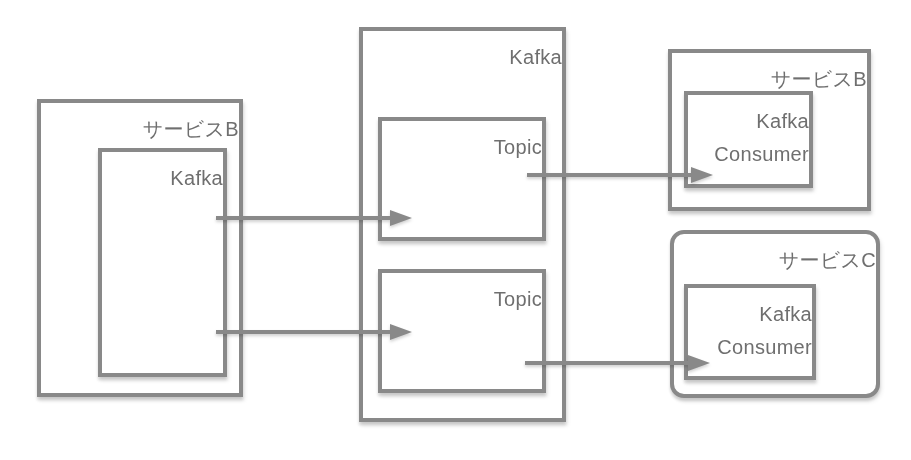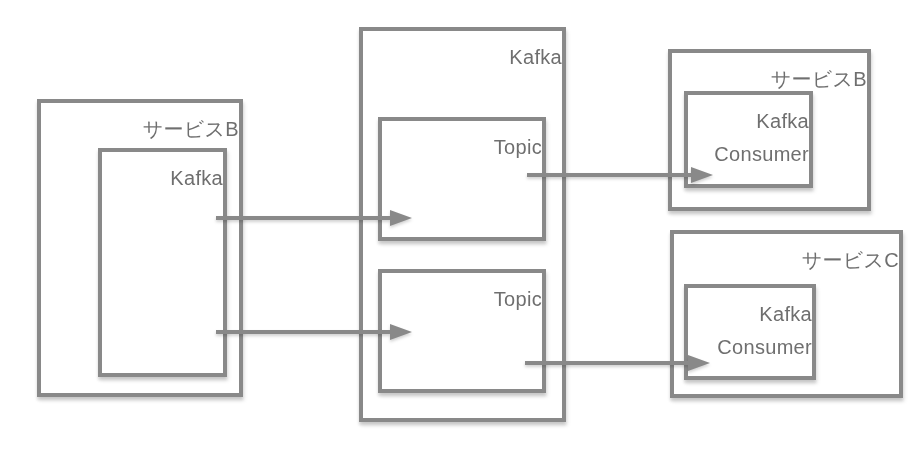--- a/index.html
+++ b/index.html
@@ -36,21 +36,21 @@
   .label-line { display: block; }
 
   
   .service-a   { left: 37px;  top: 99px;  width: 206px; height: 298px; }
   .producer    { left: 98px;  top: 148px; width: 129px; height: 229px; }
   .broker      { left: 359px; top: 27px;  width: 207px; height: 395px; }
   .topic-1     { left: 378px; top: 117px; width: 168px; height: 124px; }
   .topic-2     { left: 378px; top: 269px; width: 168px; height: 124px; }
   .service-b   { left: 668px; top: 49px;  width: 203px; height: 162px; }
   .consumer-b  { left: 684px; top: 91px;  width: 129px; height: 97px;  }
-  .service-c   { left: 670px; top: 230px; width: 233px; height: 168px; }
+  .service-c   { left: 670px; top: 230px; width: 210px; height: 168px; border-radius: 14px; }
   .consumer-c  { left: 684px; top: 284px; width: 132px; height: 96px;  }
 
   
   .arrow {
     position: absolute;
     display: flex;
     align-items: center;
     height: 16px;
     z-index: 10;
     filter: drop-shadow(0 2px 1.5px rgba(0,0,0,0.18));

